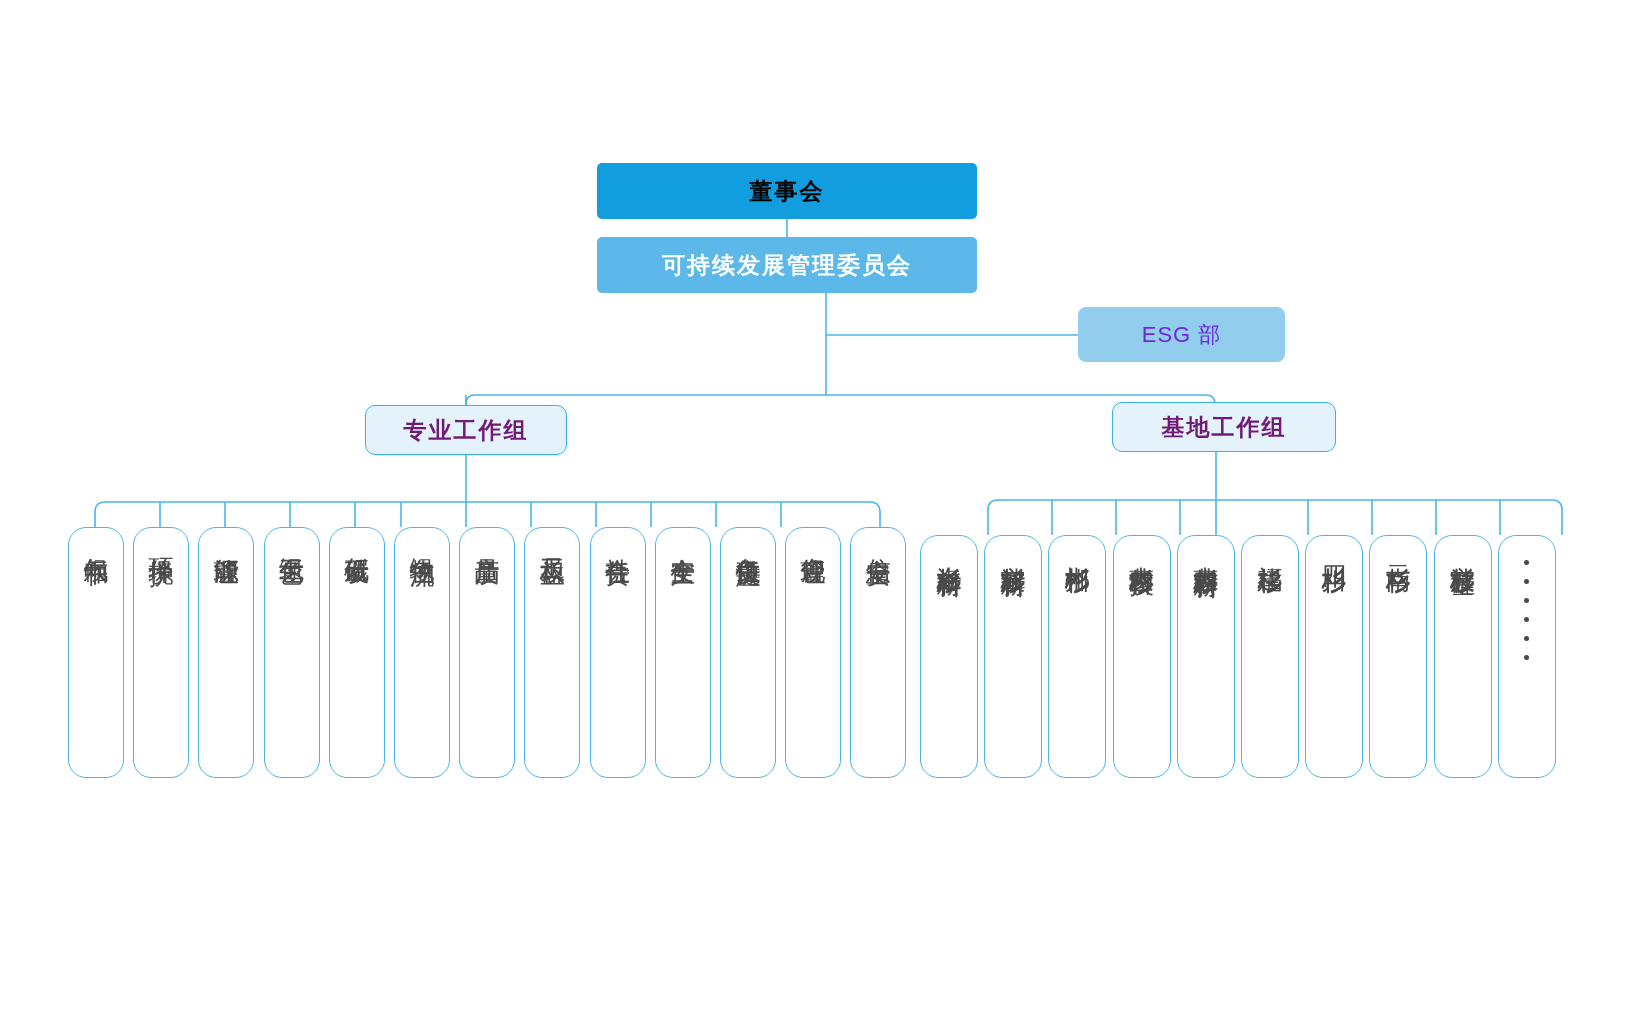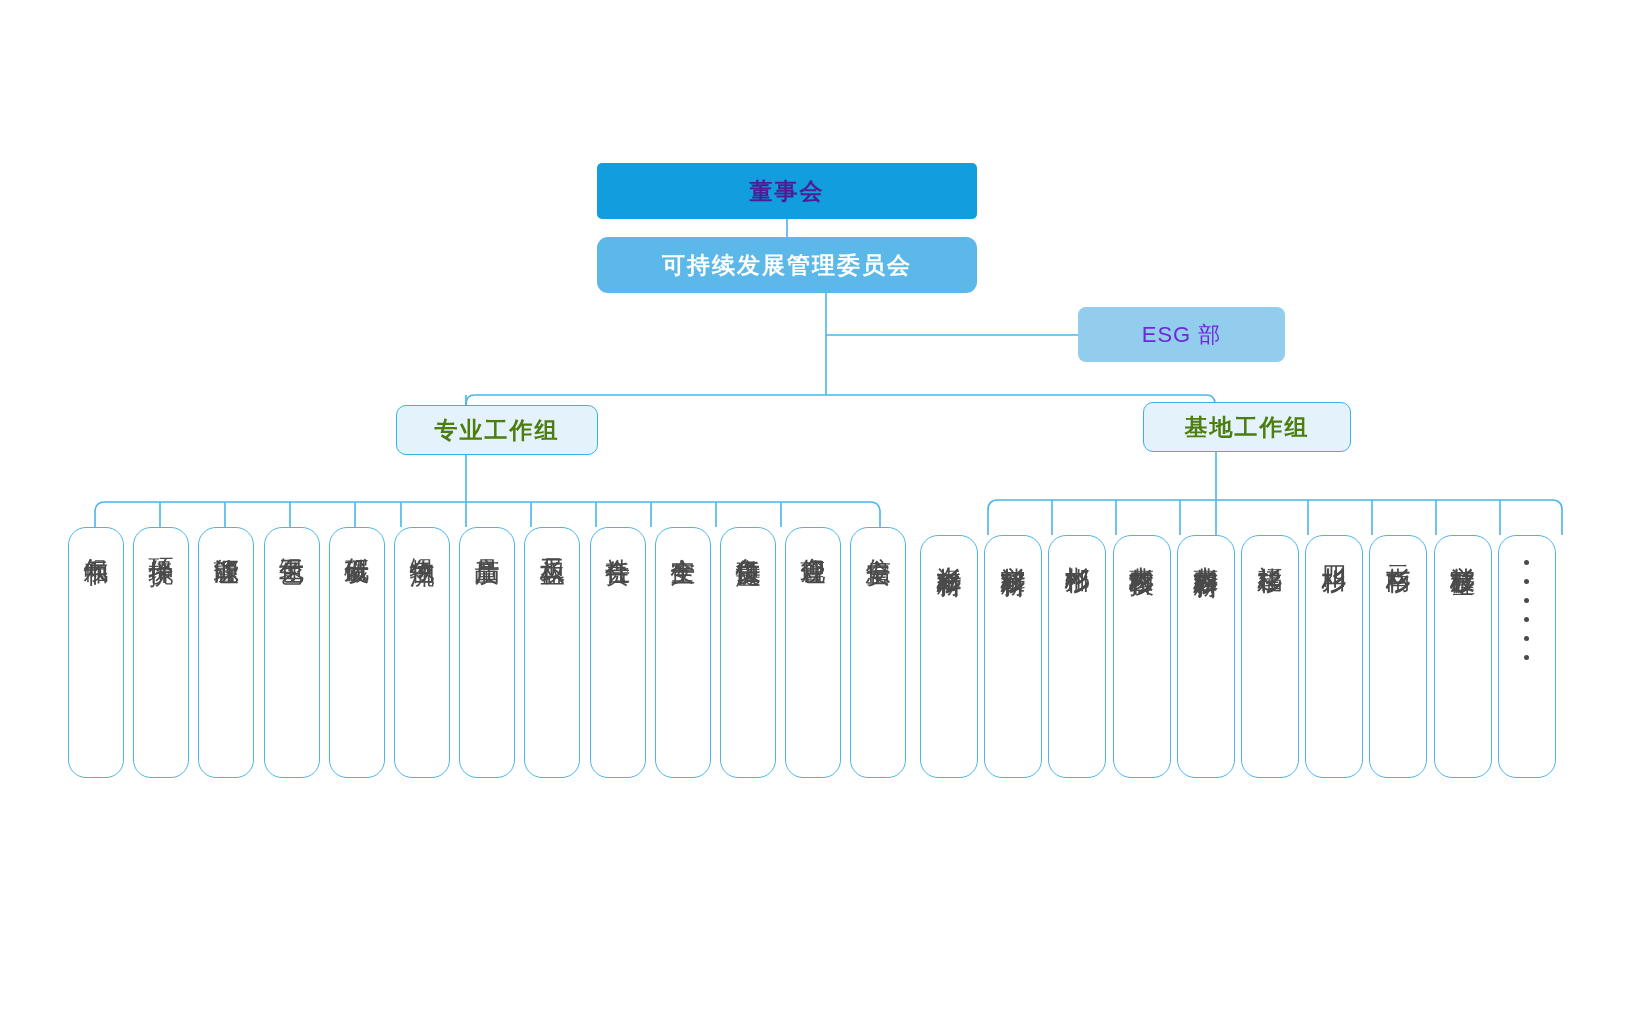--- a/index.html
+++ b/index.html
@@ -33,32 +33,32 @@
     text-align: center;
   }
   
   .board {
     left: 597px;
     top: 163px;
     width: 380px;
     height: 56px;
     background: #129ede;
     border-radius: 5px;
-    color: #4c1d95;
+    color: #000000;
     font-size: 23px;
     font-weight: bold;
     letter-spacing: 2px;
   }
   .committee {
     left: 597px;
     top: 237px;
     width: 380px;
     height: 56px;
     background: #5bb8e8;
-    border-radius: 11px;
+    border-radius: 5px;
     color: #ffffff;
     font-size: 23px;
     font-weight: bold;
     letter-spacing: 2px;
   }
   .esg {
     left: 1078px;
     top: 307px;
     width: 207px;
     height: 55px;
@@ -67,28 +67,27 @@
     color: #6d28d9;
     font-size: 22px;
     letter-spacing: 1px;
   }
   
   .grouphead {
     height: 50px;
     background: #e4f2fb;
     border: 1.6px solid #39b2e8;
     border-radius: 10px;
-    color: #4d7c0f;
+    color: #701a75;
     font-size: 23px;
     font-weight: bold;
     letter-spacing: 2px;
-    margin-left: 31px;
   }
   .grouphead.left  { left: 365px;  top: 405px; width: 202px; }
-  .grouphead.right { left: 1112px; top: 402px; width: 208px; }
+  .grouphead.right { left: 1112px; top: 402px; width: 224px; }
 
   
   .leaf {
     box-sizing: border-box;
     position: absolute;
     border: 1.4px solid #4ab5e8;
     border-radius: 18px;
     background: #ffffff;
     display: block;
     overflow: hidden;

